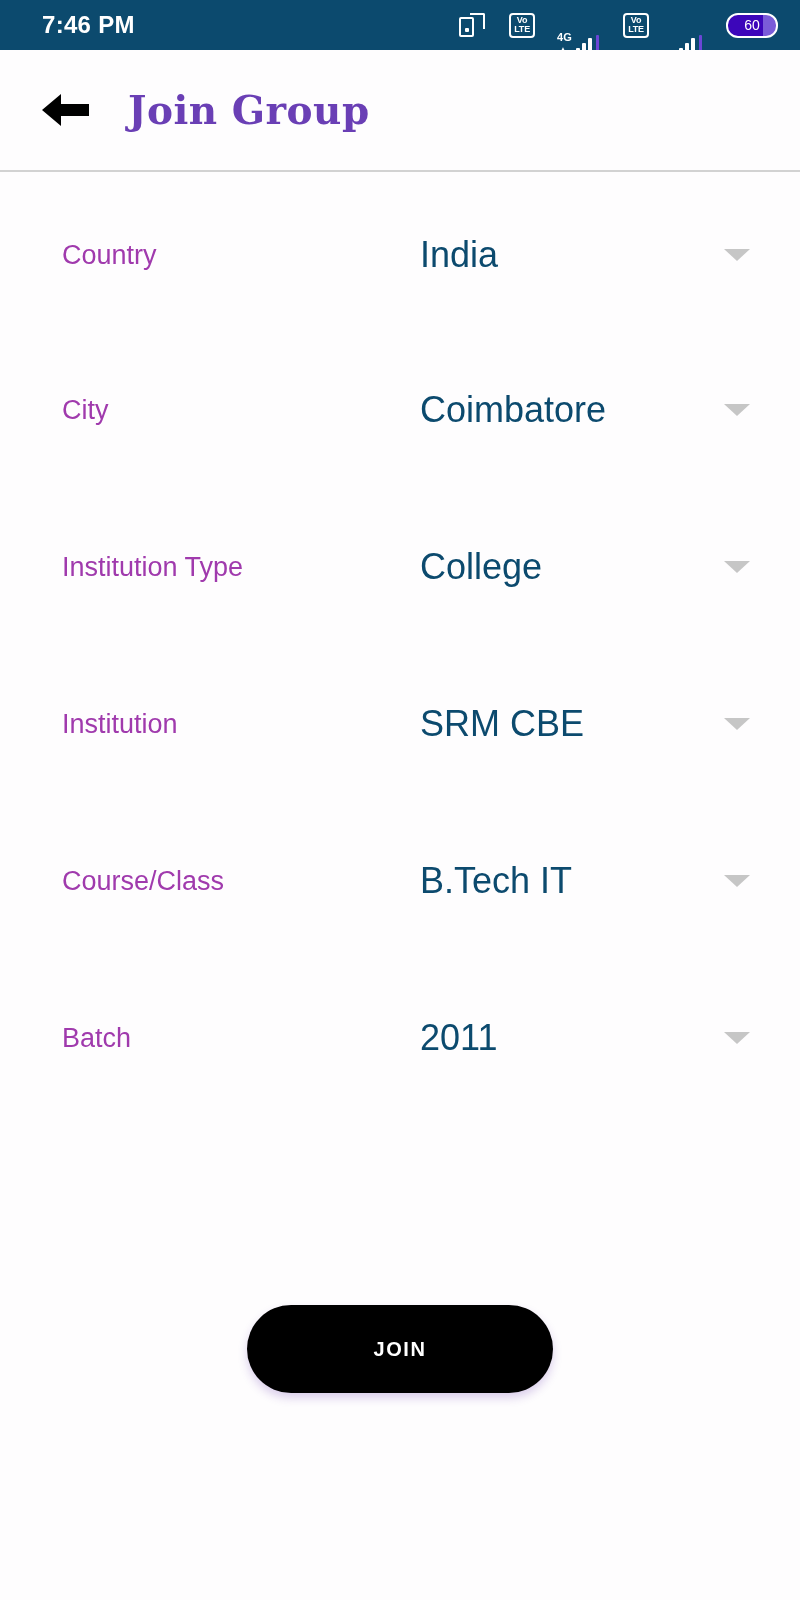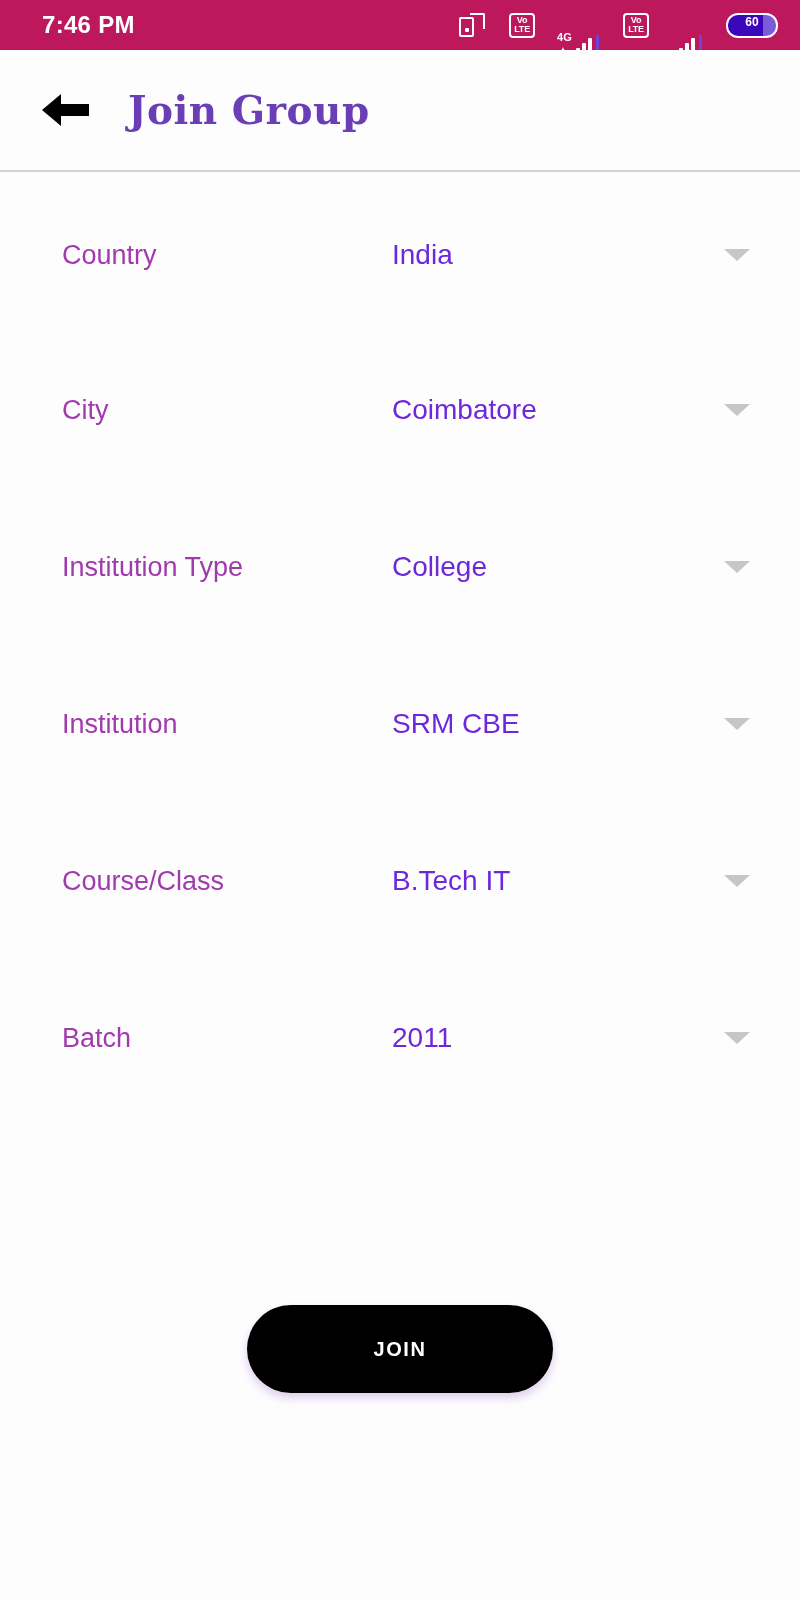--- a/index.html
+++ b/index.html
@@ -18,21 +18,21 @@
     height: 1600px;
     background: #FEFDFE;
   }
 
   
   .status-bar {
     position: absolute;
     top: 0; left: 0;
     width: 800px;
     height: 50px;
-    background: #be185d;
+    background: #0c4a6e;
     display: flex;
     align-items: center;
     justify-content: space-between;
     padding: 0 22px 0 42px;
   }
   .status-clock {
     color: #ffffff;
     font-size: 24px;
     font-weight: bold;
     letter-spacing: 0.3px;
@@ -100,24 +100,24 @@
     height:25px; margin-right:1px;
   }
   .updown span { color:#fff; font-size:8px; line-height:7px; }
 
   
   .ic-battery {
     width: 52px; height: 25px;
     border: 2.5px solid #fff;
     border-radius: 12px;
     color: #fff;
-    font-size: 12px;
-    font-weight: bold;
-    display: flex;
-    align-items: flex-start;
+    font-size: 14px;
+    font-weight: normal;
+    display: flex;
+    align-items: center;
     justify-content: center;
     position: relative;
     background: linear-gradient(to right, #3C06BA 0%, #3C06BA 72%, #7a5bd8 72%, #7a5bd8 100%);
   }
 
   
   .app-bar {
     position: absolute;
     top: 50px; left: 0;
     width: 800px;
@@ -157,23 +157,24 @@
     padding: 0 42px 0 62px;
   }
   .field-label {
     width: 330px;
     color: #A03AAD;
     font-size: 27px;
     line-height: 32px;
   }
   .field-value {
     flex: 1;
-    color: #6d28d9;
-    font-size: 28px;
+    color: #0c4a6e;
+    font-size: 36px;
     line-height: 32px;
+    margin-left: 28px;
   }
   .caret {
     width: 0; height: 0;
     border-left: 13px solid transparent;
     border-right: 13px solid transparent;
     border-top: 12px solid #C6C6C6;
     margin-right: 8px;
     cursor: pointer;
   }
 

